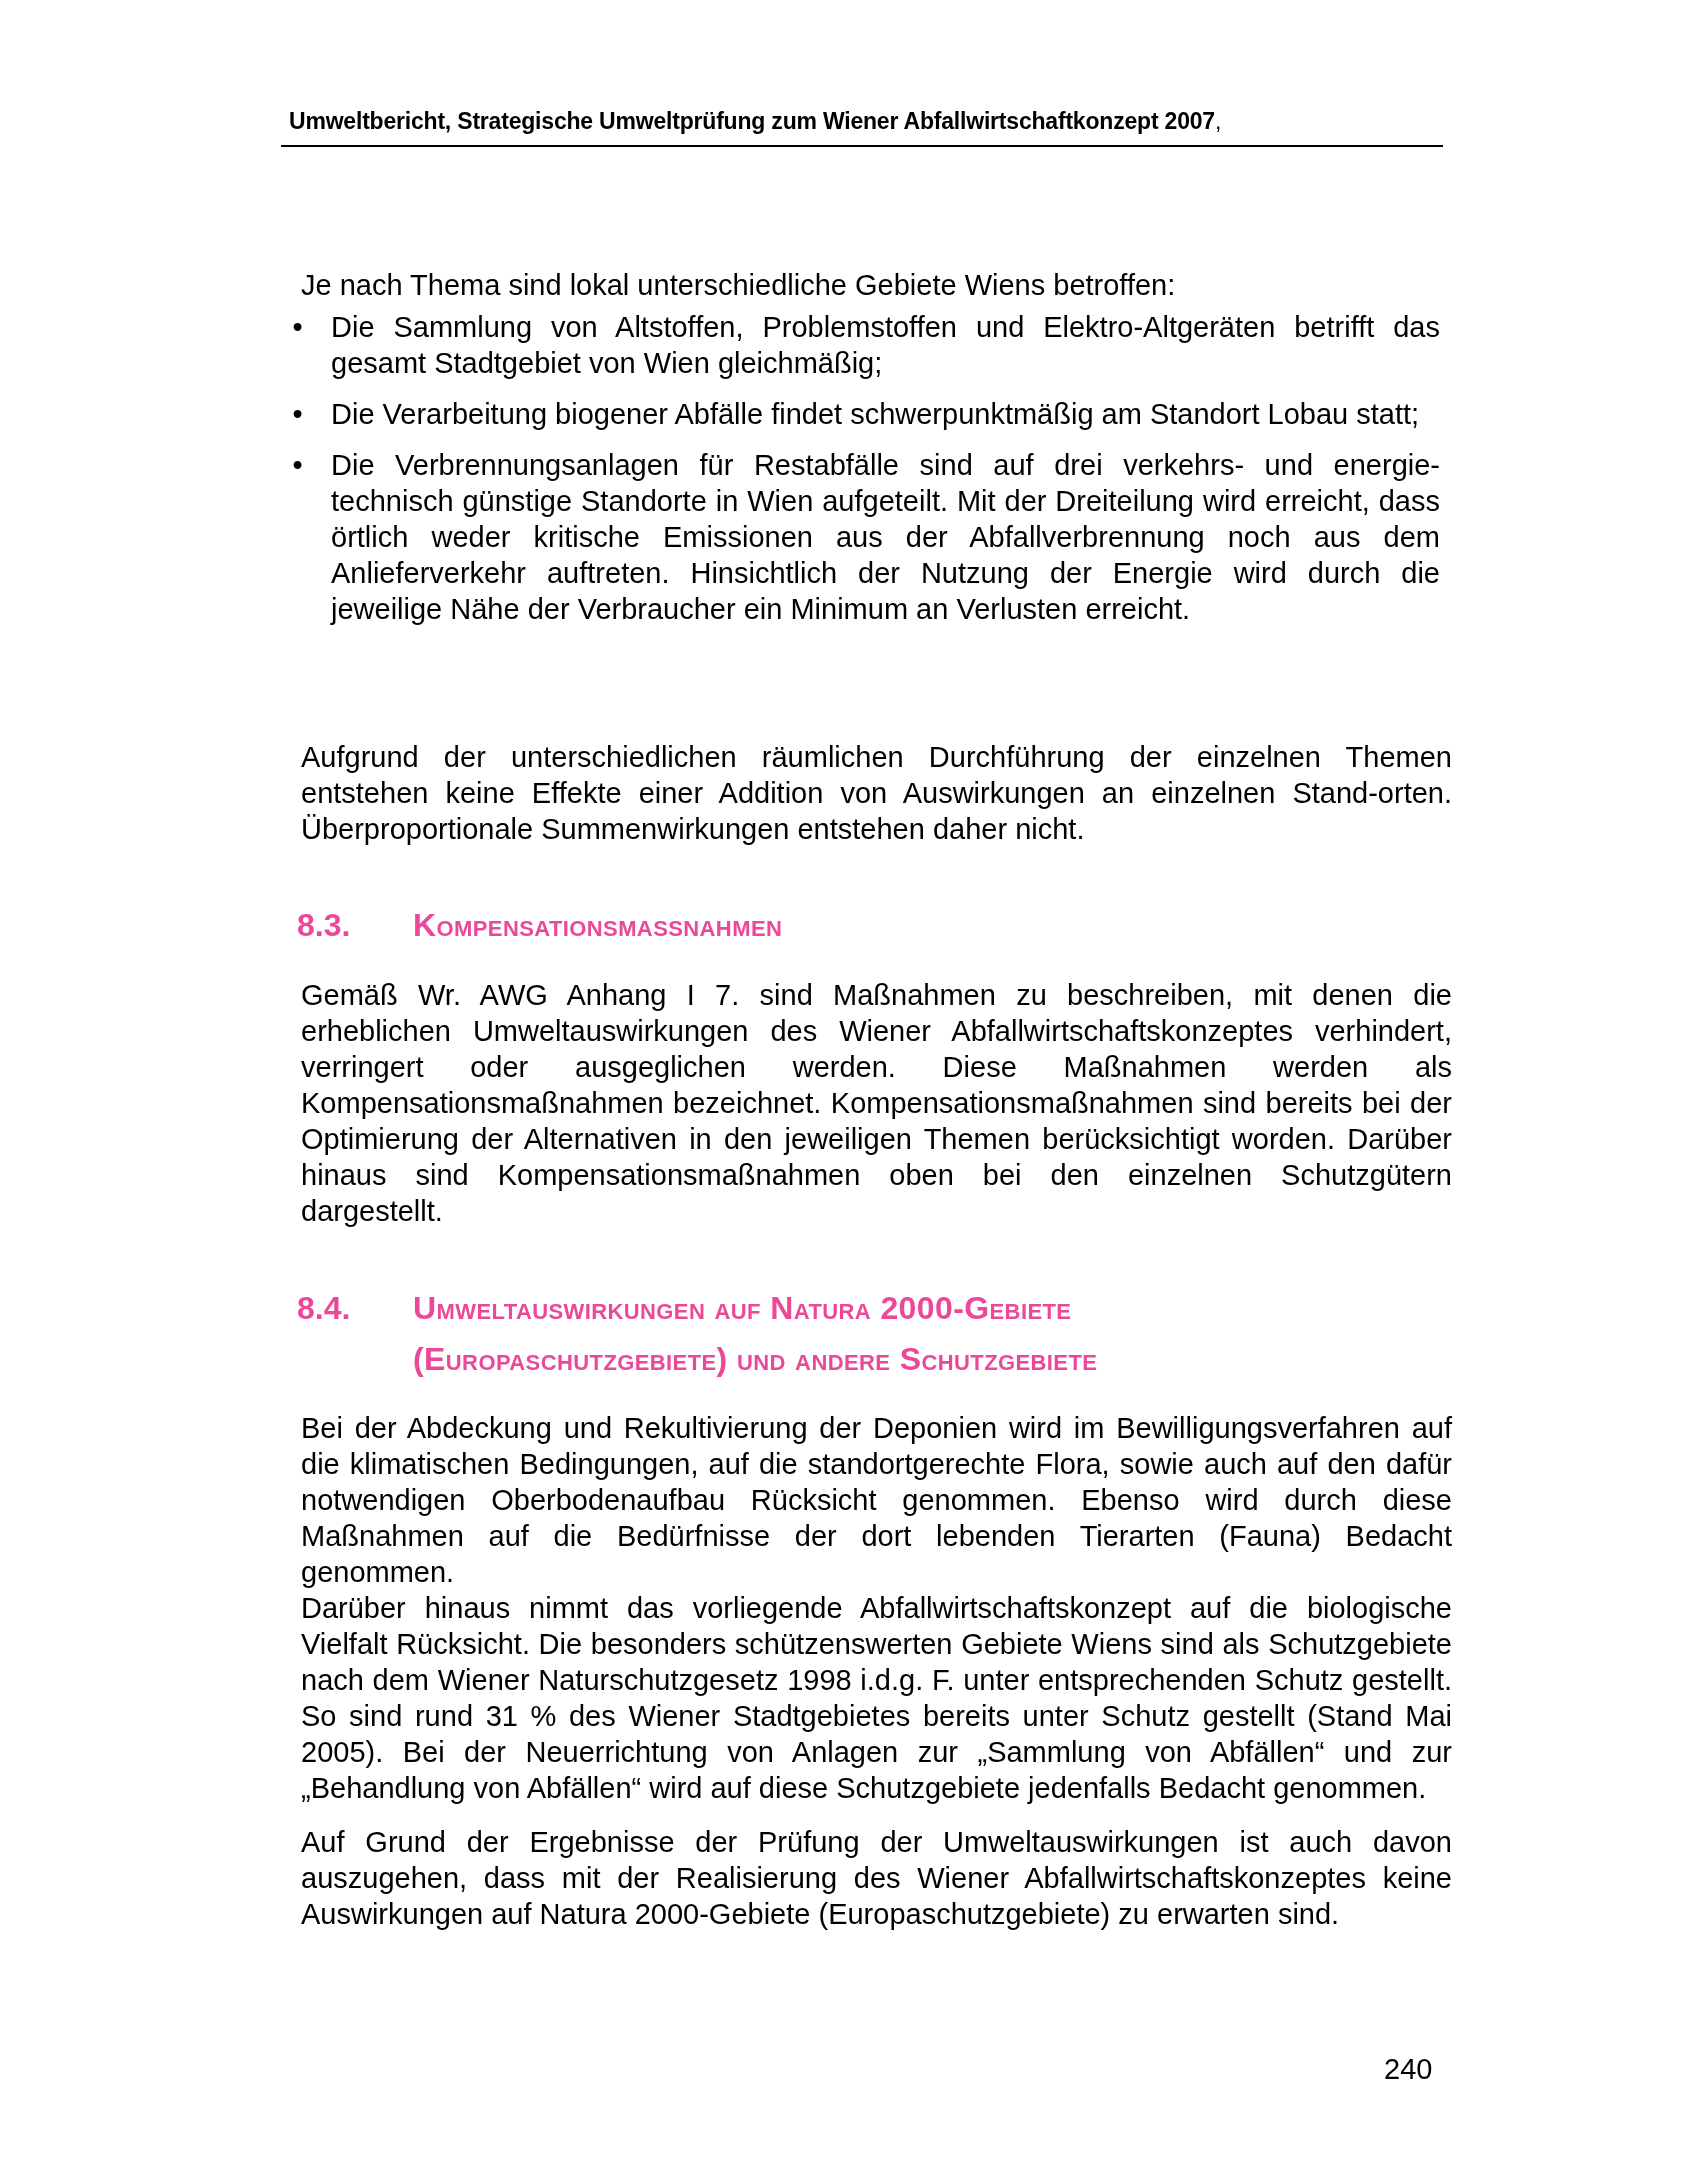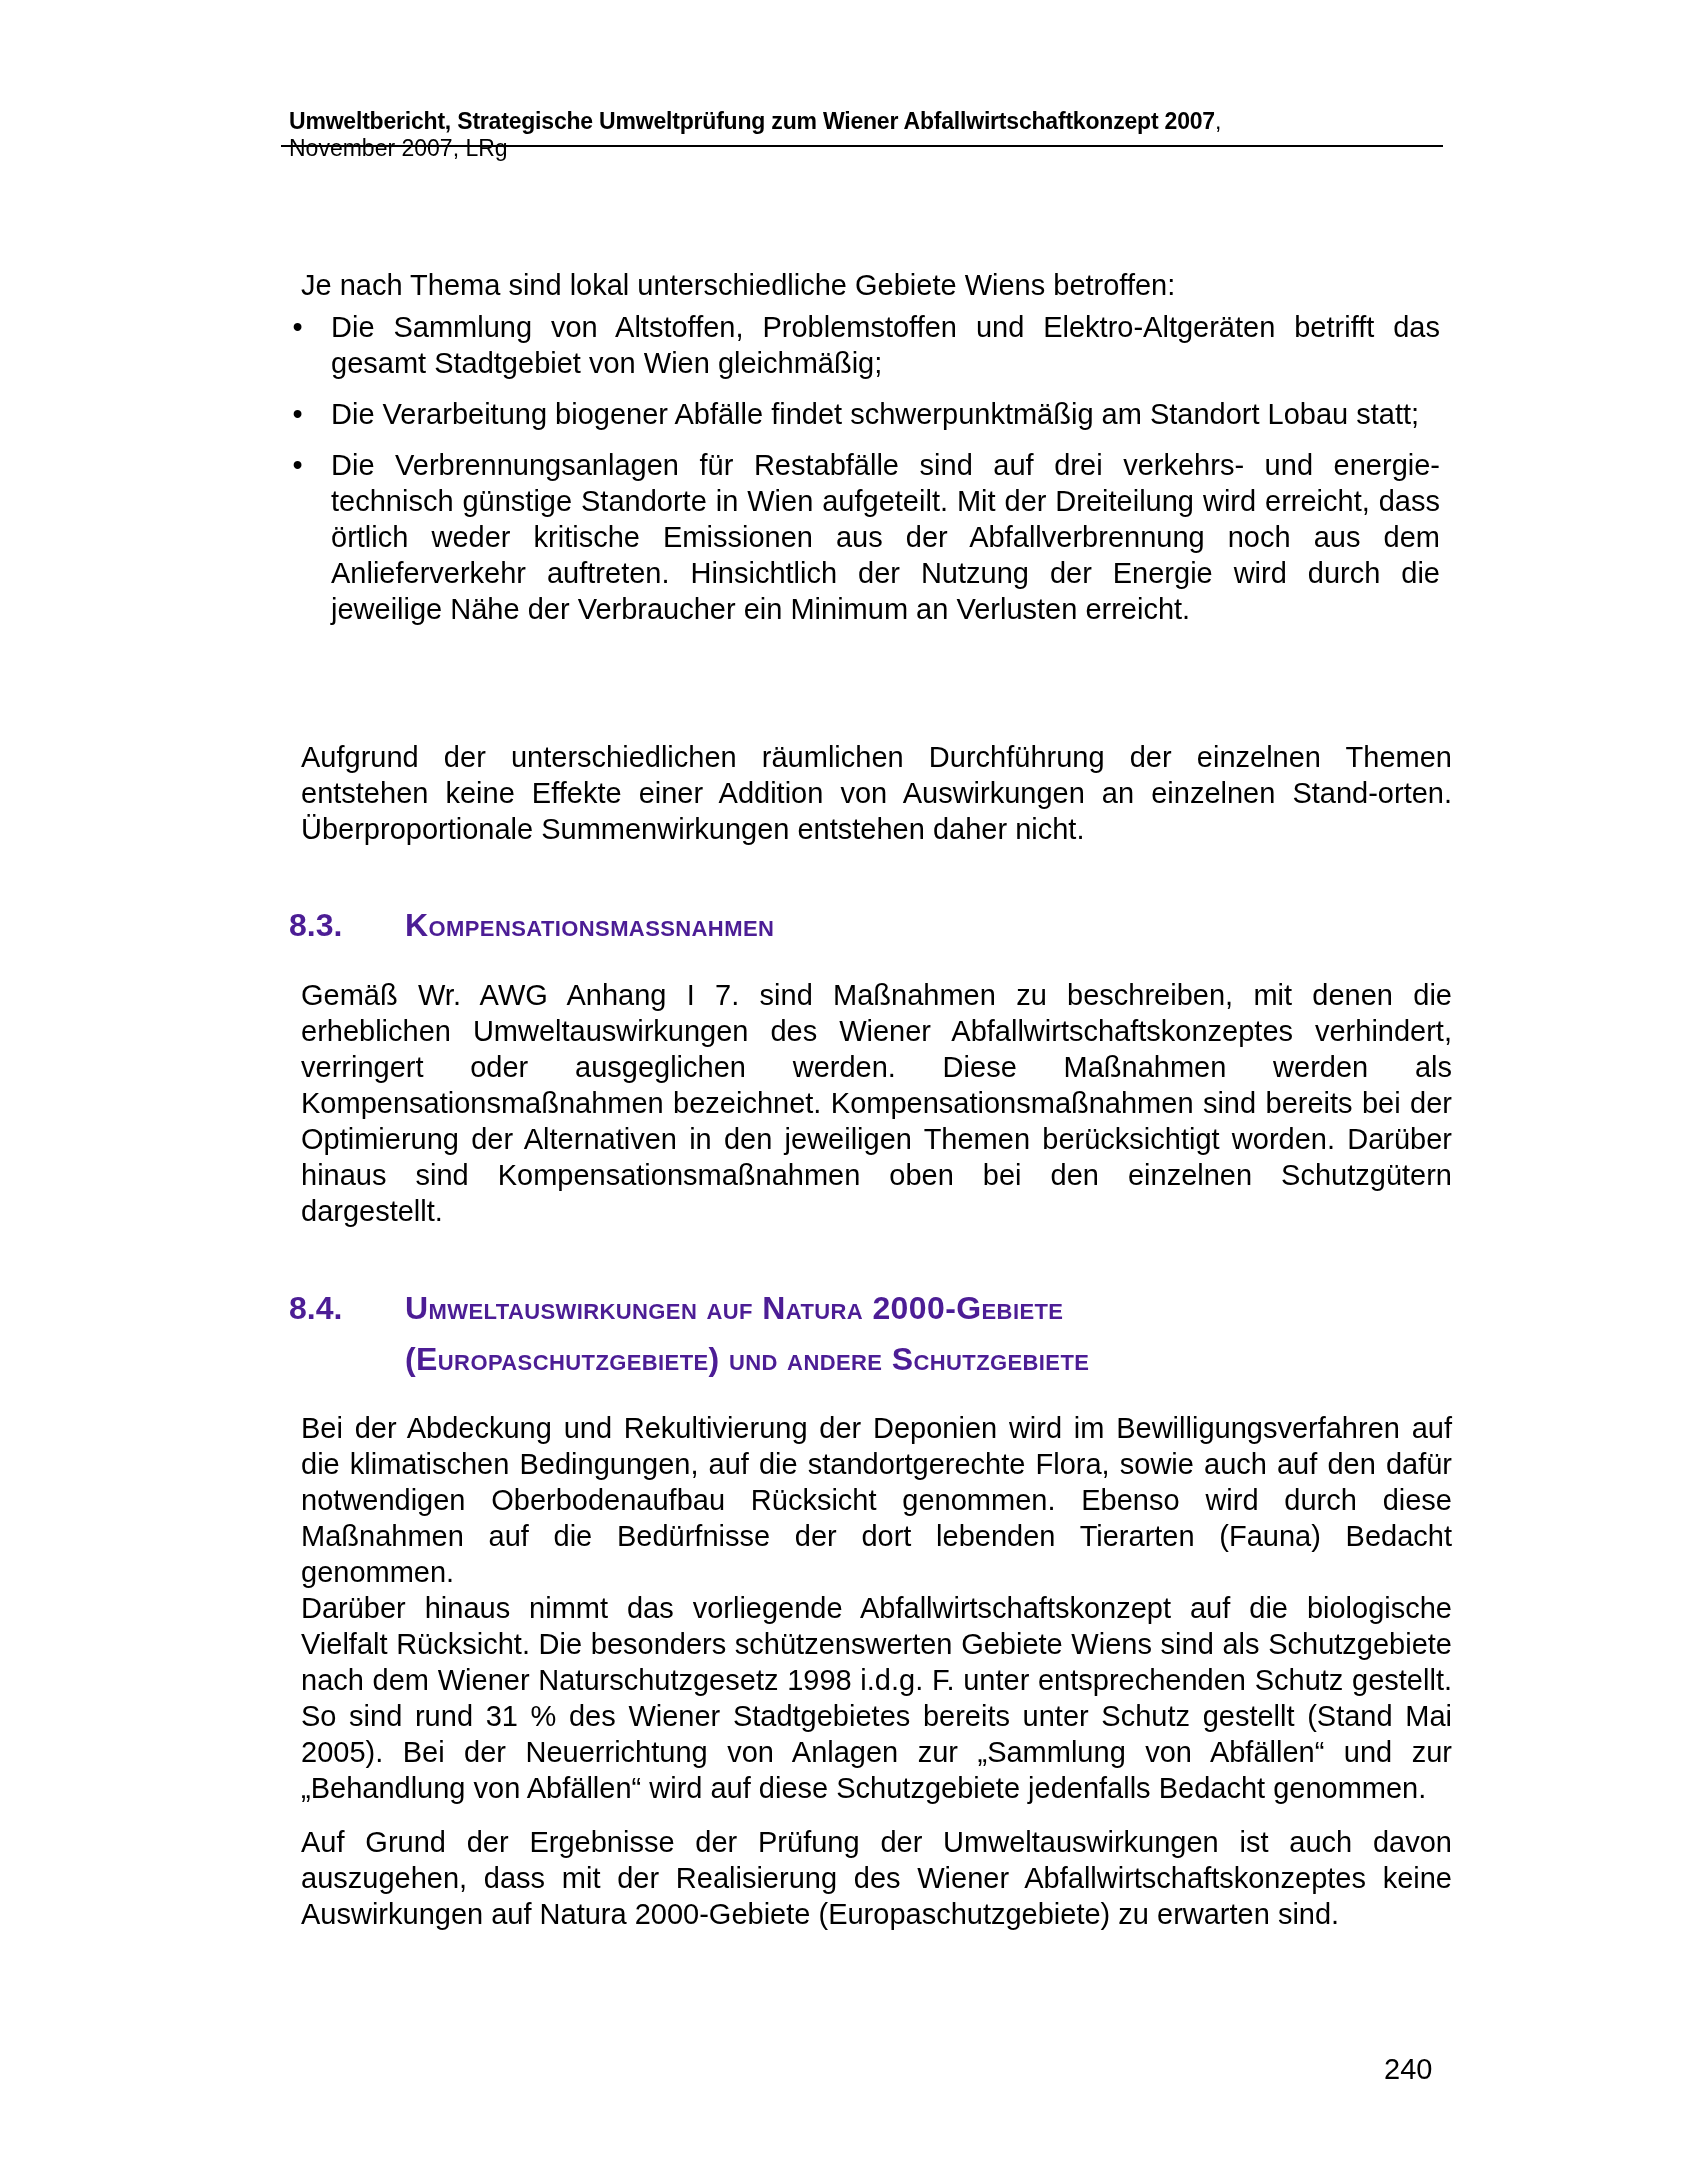--- a/index.html
+++ b/index.html
@@ -9,38 +9,37 @@
     .hdr-title { font-size: 23px; font-weight: bold; line-height: 29px; letter-spacing: -0.2px; }
     .hdr-sub { font-size: 23px; line-height: 25px; }
     .hdr-rule { position: absolute; left: 281px; top: 145px; width: 1162px; height: 1.7px; background: #000; }
     .body-text { font-size: 29px; line-height: 36px; text-align: justify; }
     p { margin: 12px; }
     .intro { position: absolute; left: 289px; top: 255px; width: 1151px; }
     ul.bullets { position: absolute; left: 289px; top: 309px; width: 1151px; margin: 0; padding: 0; list-style: none; }
     ul.bullets li { position: relative; padding-left: 42px; margin-bottom: 15px; }
     ul.bullets li .bullet { position: absolute; left: 3.4px; top: 0; }
     .para1 { position: absolute; left: 289px; top: 727px; width: 1151px; }
-    .h2 { position: absolute; left: 289px; color: #4c1d95; font-weight: bold; font-size: 32px; line-height: 51px; }
+    .h2 { position: absolute; left: 297px; color: #ec4899; font-weight: bold; font-size: 32px; line-height: 51px; }
     .h2 .num { display: inline-block; width: 116px; }
     .h2 .sc { font-variant: small-caps; letter-spacing: 0.4px; }
     .h2-83 { top: 900px; }
     .h2-84 { top: 1283px; }
     .h2-84 .line2 { padding-left: 116px; }
     .para2 { position: absolute; left: 289px; top: 965px; width: 1151px; }
     .para3 { position: absolute; left: 289px; top: 1398px; width: 1151px; }
     .para4 { position: absolute; left: 289px; top: 1578px; width: 1151px; }
     .para5 { position: absolute; left: 289px; top: 1812px; width: 1151px; }
     .pagenum { position: absolute; left: 1384px; top: 2053px; font-size: 29px; }
   </style>
 </head>
 <body>
 
 <div class="hdr">
   <div class="hdr-title"><span>Umweltbericht, Strategische Umweltprüfung zum Wiener Abfallwirtschaftkonzept 2007</span><span style="font-weight:normal">,</span></div>
-  <div class="hdr-sub">November 2007, LRg</div>
 </div>
 <div class="hdr-rule"></div>
 
 <p class="intro body-text">Je nach Thema sind lokal unterschiedliche Gebiete Wiens betroffen:</p>
 
 <ul class="bullets body-text">
   <li>
     <span class="bullet">•</span>
     <span>Die Sammlung von Altstoffen, Problemstoffen und Elektro-Altgeräten betrifft das gesamt Stadtgebiet von Wien gleichmäßig;</span>
   </li>

